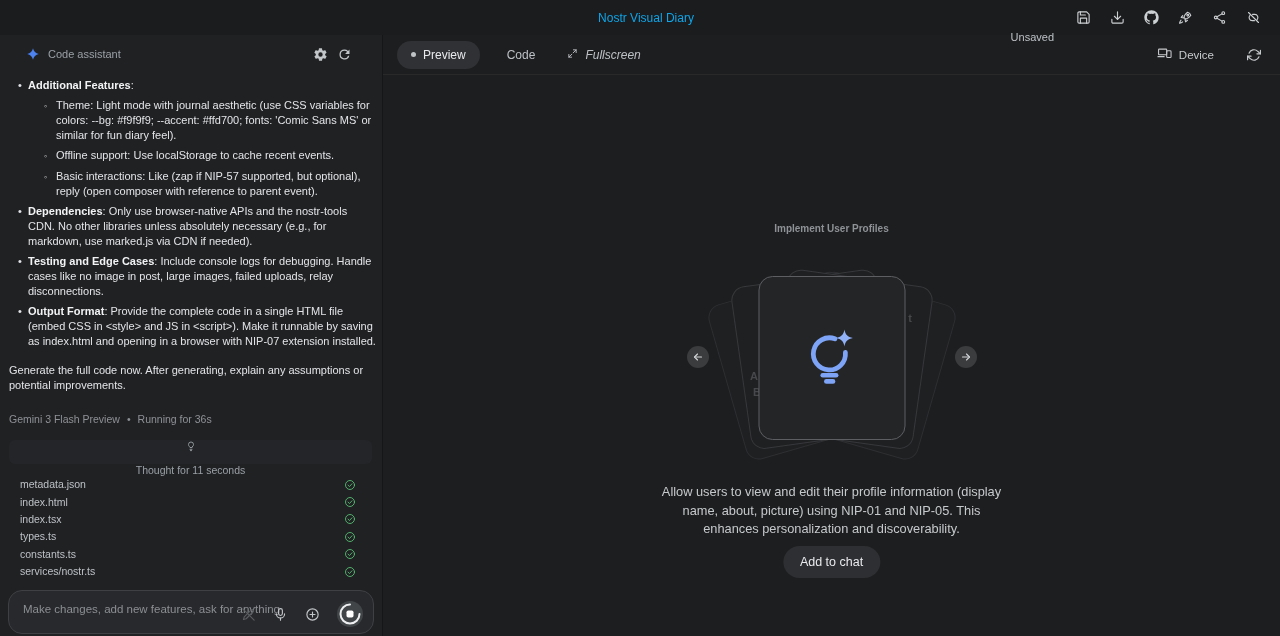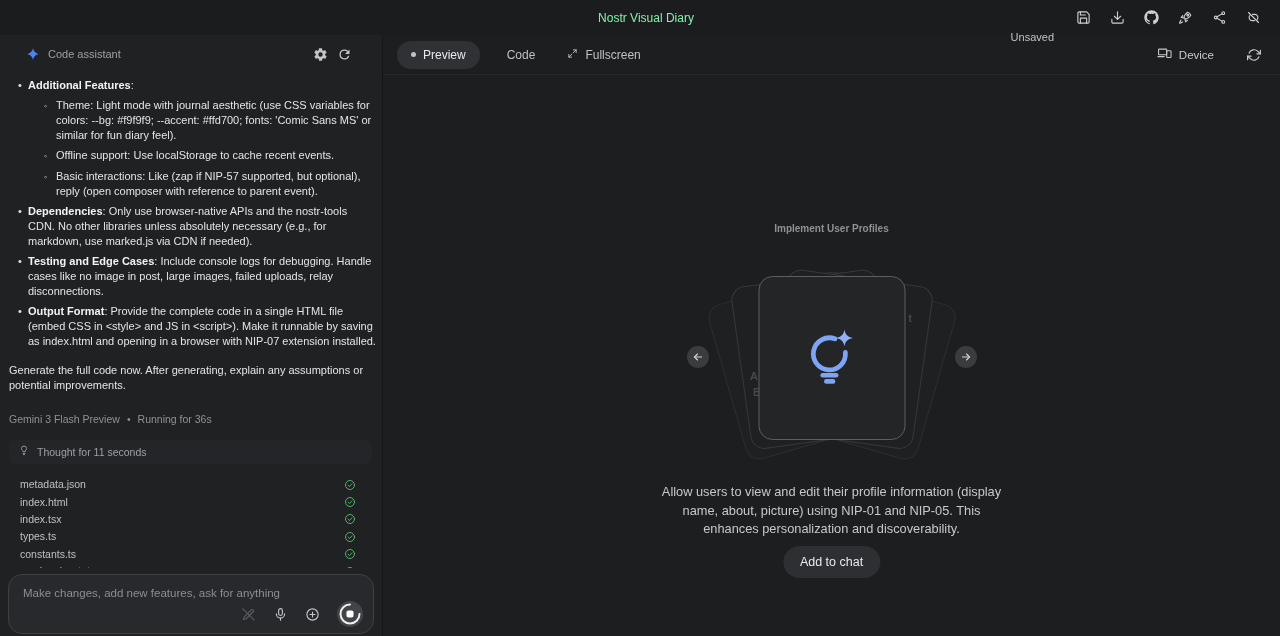--- a/index.html
+++ b/index.html
@@ -7,21 +7,21 @@
     font-family:"Liberation Sans", sans-serif; color:#e2e4e7; }
 
   
   .topbar { position:relative; height:35px; display:flex; align-items:center;
     padding:0 14px; background:#1b1c1d; }
   .back-btn { display:inline-flex; align-items:center; gap:8px; background:#2b2c2e;
     border:none; border-radius:16px; padding:6px 14px 6px 11px; color:#e8eaed;
     font-size:12px; font-weight:600; cursor:pointer; font-family:inherit; }
   .back-btn svg { width:13px; height:13px; }
   .tb-title { position:absolute; left:0; right:0; text-align:center; font-size:12px;
-    font-weight:500; color:#86efac; pointer-events:none;margin-left:12px; }
+    font-weight:500; color:#0ea5e9; pointer-events:none;margin-left:12px; }
   .tb-right { margin-left:auto; display:flex; align-items:center; gap:8px; z-index:1; }
   .tb-status { font-size:11px; color:#bdc1c6; margin-right:8px;margin-top:38px; }
   .icon-btn { display:inline-flex; align-items:center; justify-content:center;
     width:26px; height:26px; border-radius:6px; color:#cdd0d3; cursor:pointer; }
   .icon-btn svg { display:block; }
 
   
   .main { display:flex; height:601px; }
   .left-panel { width:383px; background:#202123; border-right:1px solid #151617;
     display:flex; flex-direction:column; position:relative; }
@@ -40,51 +40,51 @@
   .b1 { display:flex; margin:0 0 5px 9px; }
   .b1 .mk { width:10px; flex:none; color:#e2e4e7; }
   .b1 .tx b { color:#f1f3f4; }
   .b2 { display:flex; margin:5px 0 5px 35px; }
   .b2 .mk { width:12px; flex:none; font-size:9px; padding-top:1px; color:#cfd2d6; }
   .closing { margin:14px 2px 0 0; }
   .meta-row { margin-top:19px; display:flex; align-items:center; gap:7px;
     font-size:10.5px; color:#8e9196; }
   .thought-row { margin:13px 4px 0 0; height:24px; display:flex; align-items:center;
     gap:7px; background:#242528; border-radius:6px; padding:0 9px; color:#9aa0a6;
-    font-size:10.5px; cursor:pointer; }
+    font-size:10.5px; cursor:pointer;flex-direction:column; }
   .thought-row svg { width:12px; height:12px; }
   .file-list { margin-top:12px; }
   .file-row { height:17.4px; display:flex; align-items:center; padding:0 20px 0 11px;
     font-size:10.5px; color:#bdc1c6; cursor:pointer; }
   .file-row .fname { flex:1; }
   .file-row svg { width:12px; height:12px; }
   .st-done { color:#56bd72; }
 
   
-  .composer { flex:none; margin:6px 8px 2px 8px; height:60px; background:#28292c;
+  .composer { flex:none; margin:6px 8px 2px 8px; height:44px; background:#28292c;
     border:1px solid #3e4043; border-radius:14px; position:relative; }
   .composer textarea { width:100%; height:34px; background:transparent; border:none;
     resize:none; outline:none; color:#e2e4e7; font-family:inherit; font-size:11.5px;
     padding:12px 14px 0 14px; }
   .composer textarea::placeholder { color:#8b8e93; }
   .composer-icons { position:absolute; right:10px; bottom:6px; display:flex;
     align-items:center; gap:17px; }
   .composer-icons .ic { display:inline-flex; cursor:pointer; color:#c4c7ca; }
   .ic.dim { color:#5b5e62; }
 
   
   .rp-header { height:40px; flex:none; display:flex; align-items:center;
     padding:0 14px; border-bottom:1px solid #29292a; }
   .tab-pill { display:inline-flex; align-items:center; gap:7px; background:#2f3134;
     border-radius:16px; padding:7px 14px; font-size:12px; font-weight:500;
     color:#e8eaed; cursor:pointer; }
   .tab-pill .dot { width:5px; height:5px; border-radius:50%; background:#c0c3c6; }
   .tab-plain { margin-left:27px; font-size:12px; color:#bdc1c6; cursor:pointer; }
   .fullscreen-btn { margin-left:32px; display:inline-flex; align-items:center; gap:7px;
-    font-size:12px; color:#bdc1c6; cursor:pointer; }
+    font-size:12px; color:#bdc1c6; cursor:pointer;font-style:italic; }
   .fullscreen-btn svg { width:11px; height:11px; }
   .rp-header .spacer { flex:1; }
   .device-btn { display:inline-flex; align-items:center; gap:7px; font-size:11.5px;
     color:#c7cacd; cursor:pointer; margin-right:28px; }
   .device-btn svg { width:15px; height:15px; }
   .sync-btn { color:#c7cacd; width:24px; height:24px; }
 
   
   .preview { flex:1; position:relative; }
   .pv-title { position:absolute; top:148px; left:0; right:0; text-align:center;

